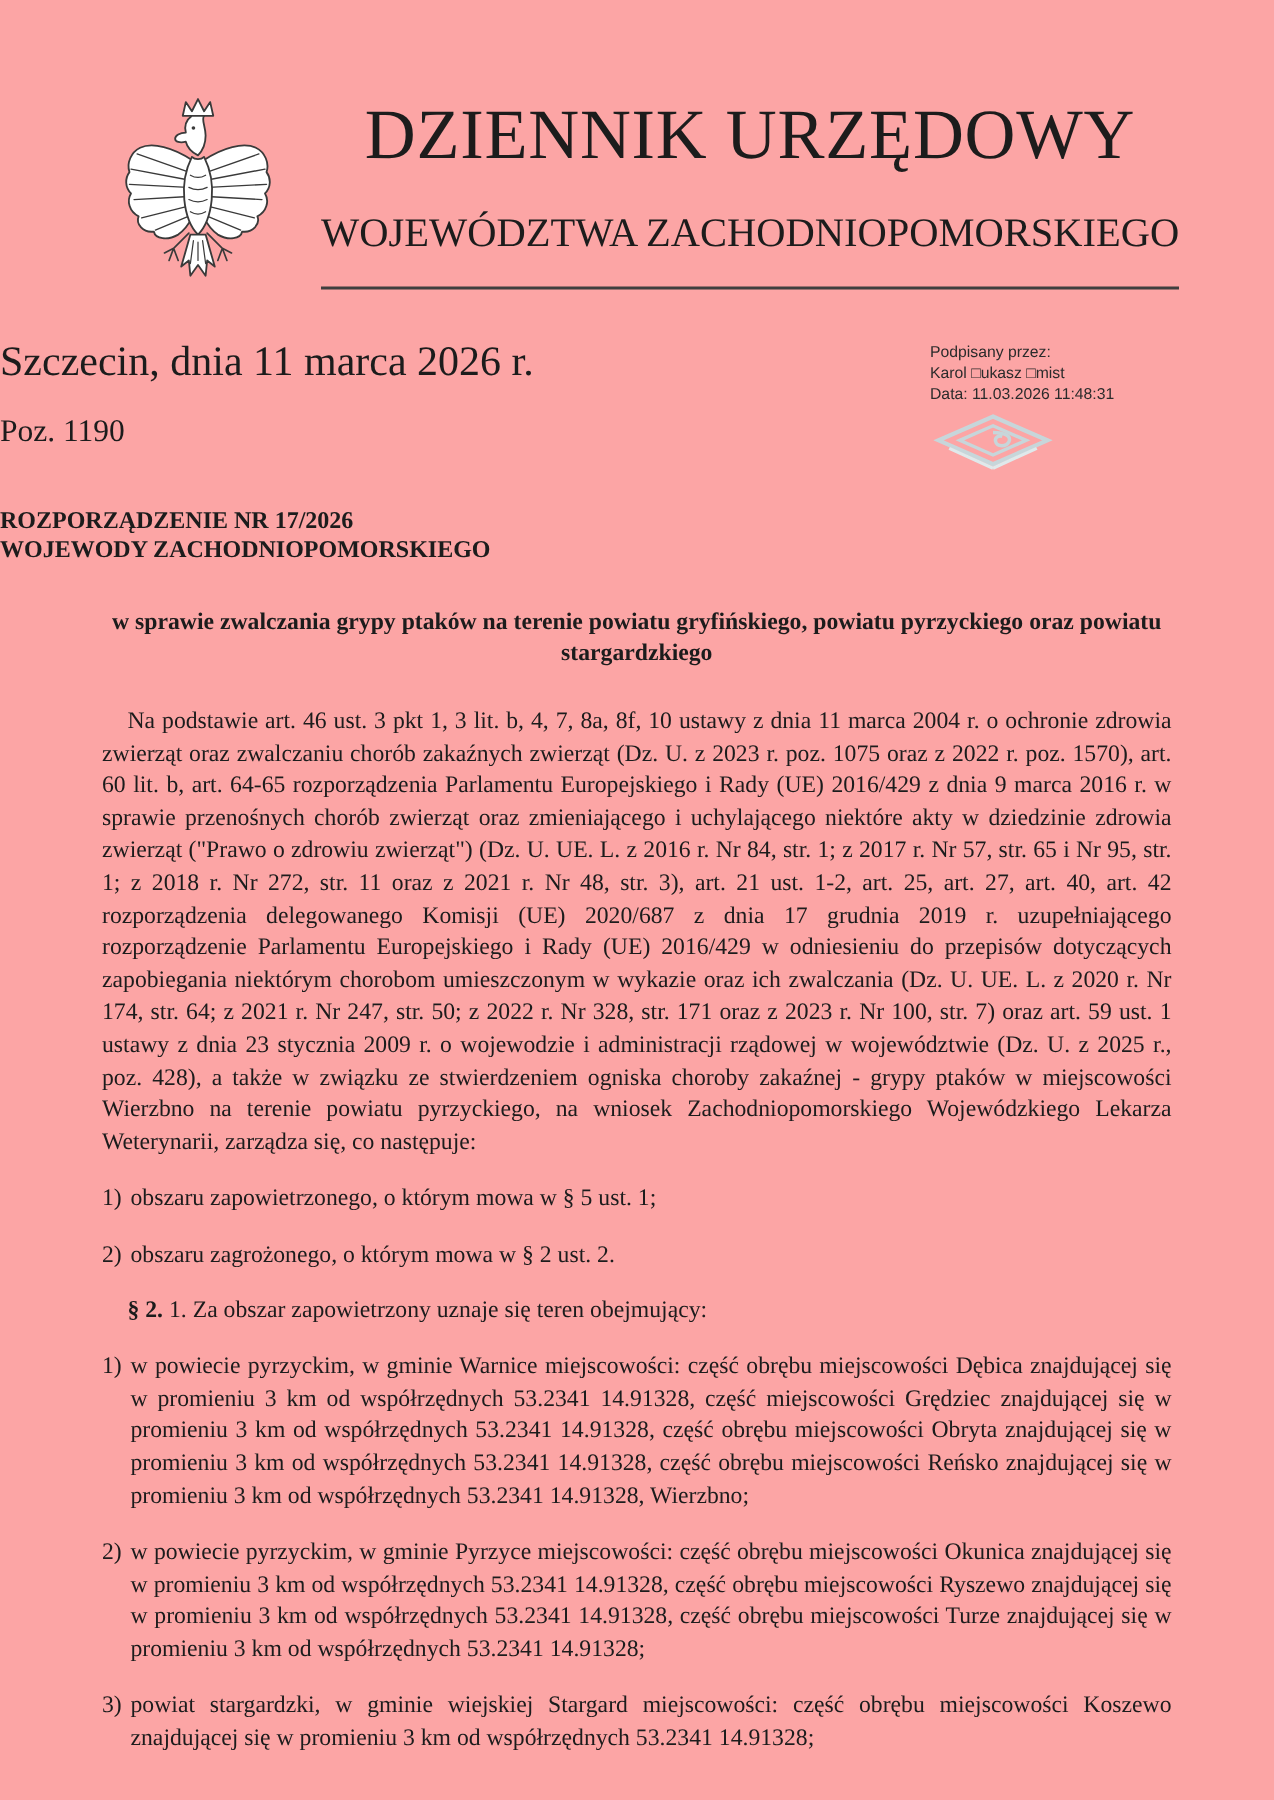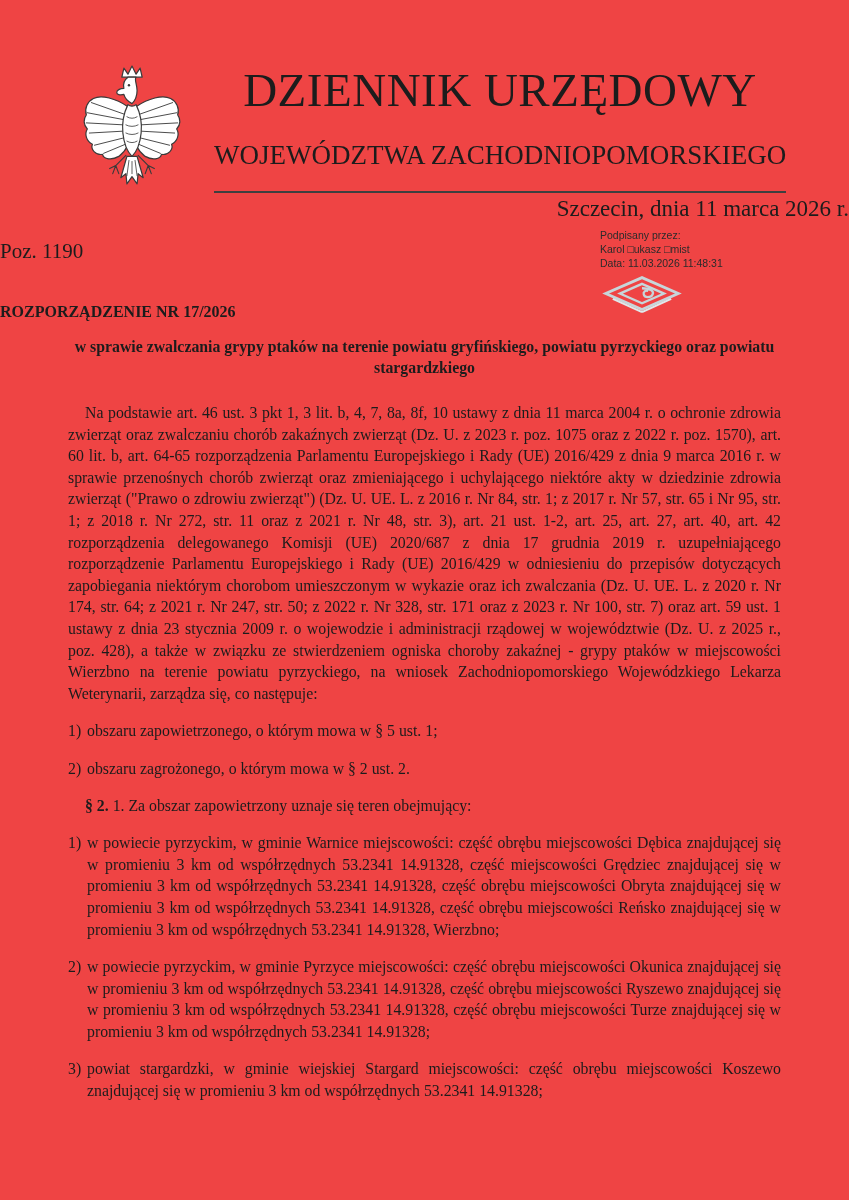--- a/index.html
+++ b/index.html
@@ -1,41 +1,41 @@
 <!DOCTYPE html>
 <html lang="pl"><head>
 <meta charset="utf-8">
 <style>
   html,body{margin:0;padding:0;background:#ffffff;}
   .page{
-    width:849px;height:1200px;position:relative;background:#ef4444;
+    width:849px;height:1200px;position:relative;background:#fca5a5;
     color:#1c1c1c;font-family:"Liberation Serif","DejaVu Serif",serif;
     overflow:hidden;
   }
   
   .masthead{display:flex;padding-top:64px;padding-left:80px;}
   .eagle{width:104px;height:132px;flex:none;}
   .mast-text{width:572px;margin-left:30px;text-align:center;}
   .gazette-title{font-size:47px;line-height:52px;letter-spacing:.5px;white-space:nowrap;}
   .gazette-subtitle{font-size:27px;line-height:30px;margin-top:24px;white-space:nowrap;}
   .mast-rule{height:2px;background:#3f3f3f;margin-top:21px;}
   
-  .dateline{text-align:right;font-size:23px;}
+  .dateline{text-align:left;font-size:28px;margin-top:30px;}
   .poz{font-size:21px;margin-top:17px;}
   
   .sig{
-    position:absolute;left:600px;top:228px;width:190px;
+    position:absolute;left:620px;top:228px;width:190px;
     font-family:"Liberation Sans","DejaVu Sans",sans-serif;
     font-size:10.5px;line-height:14px;color:#2b2b2b;
   }
   .sig-mark{margin-top:5px;margin-left:2px;}
   
   .act-title{margin-top:38px;text-align:left;font-weight:bold;font-size:16px;line-height:19px;}
   .act-date{margin-top:16px;text-align:center;font-size:15.5px;}
-  .act-subject{margin-top:15px;text-align:center;font-weight:bold;font-size:15.8px;line-height:21px;padding:0 55px;}
+  .act-subject{margin-top:28px;text-align:center;font-weight:bold;font-size:15.8px;line-height:21px;padding:0 55px;}
   
   .body-text{padding:0 68px;font-size:15.8px;line-height:21.6px;text-align:justify;}
   .preamble{margin-top:24px;text-indent:17px;}
   .par{margin-top:9px;text-indent:17px;}
   .plabel{font-weight:bold;}
   .item{margin-top:9px;padding-left:19px;text-indent:-19px;}
   .item .num{display:inline-block;width:19px;text-indent:0;}
   .item-lg{margin-top:11px;}
 </style>
 </head>
@@ -95,20 +95,21 @@
           <path d="M45,10 L70,21 L45,32 L20,21 Z" stroke-width="2.6"></path>
           <path d="M45,15 C54,15 59,18 57,22 C55,26 48,26 47,22 C46,19 49,17 52,18" stroke-width="2.6"></path>
         </g>
         <path d="M45,42 L12,27 M45,42 L78,27" stroke="#dfe9eb" stroke-width="2.4" fill="none"></path>
       </svg>
     </div>
   </div>
 
   <div class="act-title">
     <div>ROZPORZĄDZENIE NR 17/2026</div>
+    <div>WOJEWODY ZACHODNIOPOMORSKIEGO</div>
   </div>
   <div class="act-subject">w sprawie zwalczania grypy ptaków na terenie powiatu gryfińskiego, powiatu pyrzyckiego oraz powiatu stargardzkiego</div>
 
   <div class="body-text">
     <p class="preamble">Na podstawie art. 46 ust. 3 pkt 1, 3 lit. b, 4, 7, 8a, 8f, 10 ustawy z dnia 11 marca 2004 r. o ochronie zdrowia zwierząt oraz zwalczaniu chorób zakaźnych zwierząt (Dz. U. z 2023 r. poz. 1075 oraz z 2022 r. poz. 1570), art. 60 lit. b, art. 64-65 rozporządzenia Parlamentu Europejskiego i Rady (UE) 2016/429 z dnia 9 marca 2016 r. w sprawie przenośnych chorób zwierząt oraz zmieniającego i uchylającego niektóre akty w dziedzinie zdrowia zwierząt ("Prawo o zdrowiu zwierząt") (Dz. U. UE. L. z 2016 r. Nr 84, str. 1; z 2017 r. Nr 57, str. 65 i Nr 95, str. 1; z 2018 r. Nr 272, str. 11 oraz z 2021 r. Nr 48, str. 3), art. 21 ust. 1-2, art. 25, art. 27, art. 40, art. 42 rozporządzenia delegowanego Komisji (UE) 2020/687 z dnia 17 grudnia 2019 r. uzupełniającego rozporządzenie Parlamentu Europejskiego i Rady (UE) 2016/429 w odniesieniu do przepisów dotyczących zapobiegania niektórym chorobom umieszczonym w wykazie oraz ich zwalczania (Dz. U. UE. L. z 2020 r. Nr 174, str. 64; z 2021 r. Nr 247, str. 50; z 2022 r. Nr 328, str. 171 oraz z 2023 r. Nr 100, str. 7) oraz art. 59 ust. 1 ustawy z dnia 23 stycznia 2009 r. o wojewodzie i administracji rządowej w województwie (Dz. U. z 2025 r., poz. 428), a także w związku ze stwierdzeniem ogniska choroby zakaźnej - grypy ptaków w miejscowości Wierzbno na terenie powiatu pyrzyckiego, na wniosek Zachodniopomorskiego Wojewódzkiego Lekarza Weterynarii, zarządza się, co następuje:</p>
 
 
     <p class="item"><span class="num">1)</span><span>obszaru zapowietrzonego, o którym mowa w § 5 ust. 1;</span></p>
     <p class="item"><span class="num">2)</span><span>obszaru zagrożonego, o którym mowa w § 2 ust. 2.</span></p>
 

